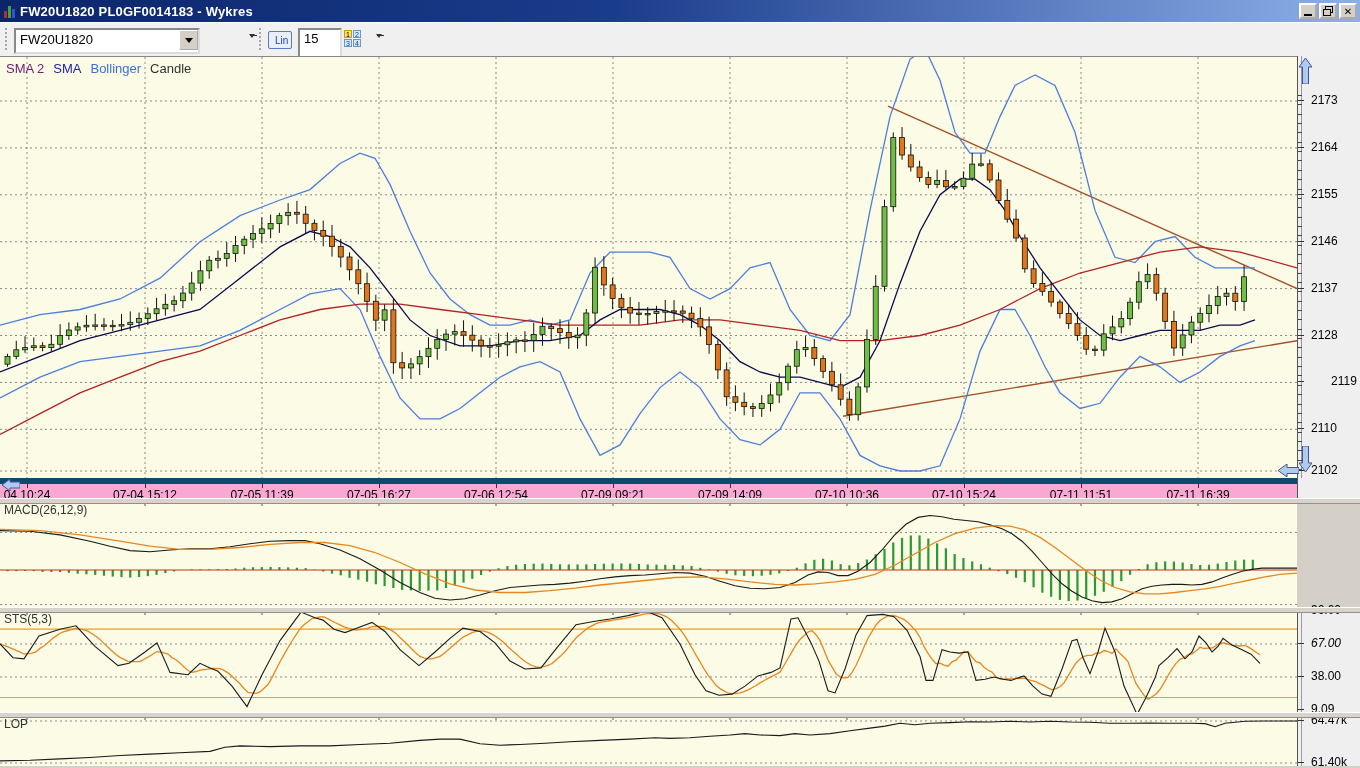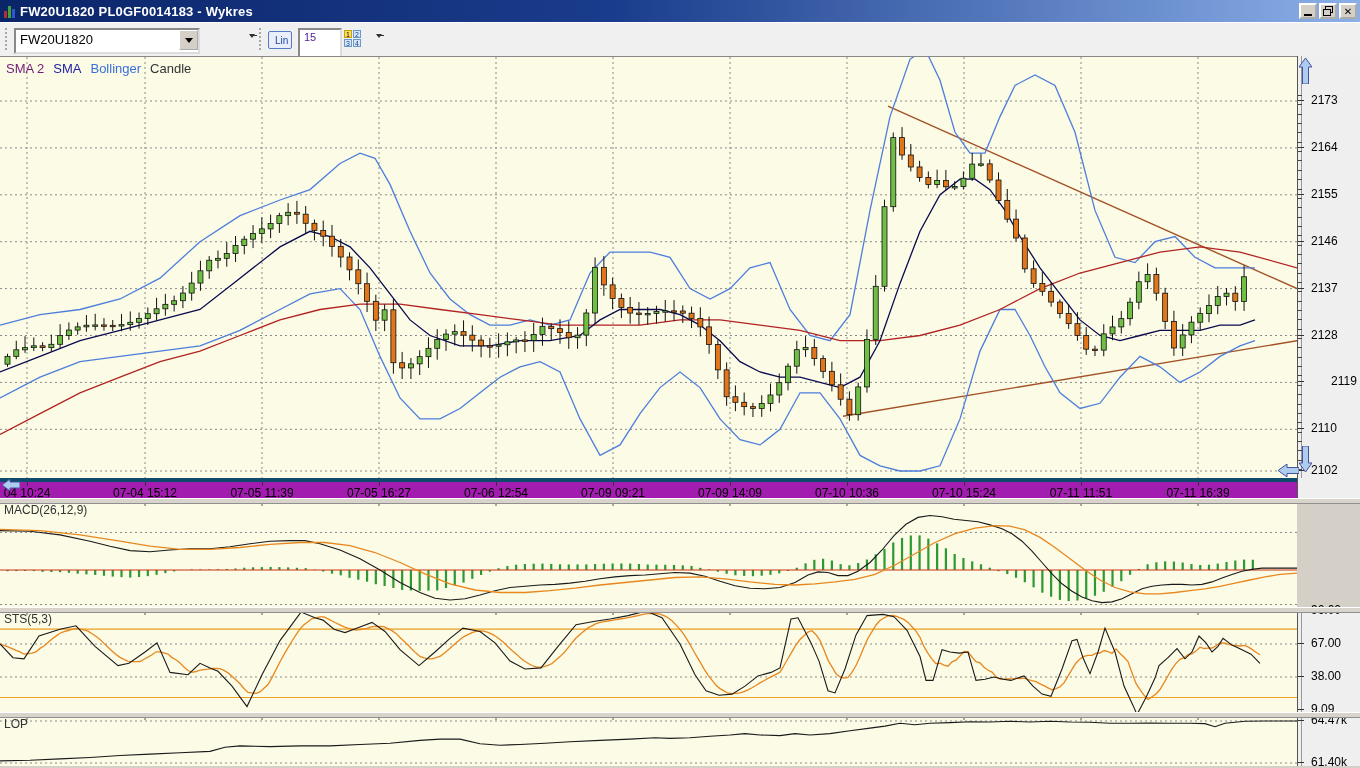--- a/index.html
+++ b/index.html
@@ -28,33 +28,33 @@
   #combo-btn{width:17px;height:18px;background:#D4D0C8;border:1px outset #fff;display:flex;align-items:center;justify-content:center;}
   .tri-down{width:0;height:0;border-left:4px solid transparent;border-right:4px solid transparent;border-top:5px solid #000;}
   #ok-btn{position:absolute;left:202px;top:4px;width:40px;height:26px;background:#E4E1D8;
     border:2px outset #fff;font-size:13px;color:#222;text-align:center;line-height:22px;margin-top:39px;}
   .chev{position:absolute;width:9px;height:12px;}
   .chev .bar{display:block;width:7px;height:1px;background:#333;margin:0 auto 2px;}
   .chev .tri{width:0;height:0;margin:0 auto;border-left:3.5px solid transparent;border-right:3.5px solid transparent;border-top:4px solid #333;}
   #lin-btn{position:absolute;left:268px;top:8px;width:24px;height:18px;background:#E9F0FA;
     border:1px solid #5577CC;border-radius:2px;font-size:10px;color:#2244AA;text-align:center;line-height:16px;}
   #interval-input{position:absolute;left:298px;top:5px;width:36px;height:20px;background:#fff;
-    border:2px inset #DCDCDC;font-size:11px;padding:1px 0 7px 4px;color:#4c1d95;}
+    border:2px inset #DCDCDC;font-size:13px;padding:1px 0 7px 4px;color:#000000;}
   #grid-icon{position:absolute;left:344px;top:7px;width:19px;height:19px;display:grid;
     grid-template-columns:8px 8px;grid-template-rows:8px 8px;gap:1px;}
   #grid-icon b{font-weight:normal;font-size:7px;line-height:8px;text-align:center;
     background:#D6E6FA;border:1px solid #6699CC;color:#224488;box-sizing:border-box;}
   #grid-icon b:first-child{background:#FFE066;border-color:#C8A000;color:#000;}
   
   .plot{position:absolute;left:0;background:#FBFBE6;border-top:1px solid #888;}
   .axis{position:absolute;left:1297px;width:63px;background:#EFEFEF;border-left:1px solid #555;}
   .axis .inner-rail{position:absolute;left:3px;top:0;width:1px;height:100%;background:#999;}
   .ylab{position:absolute;left:13px;font-size:12px;color:#000;white-space:nowrap;}
   .ytick{position:absolute;left:0;width:6px;height:1px;background:#333;}
-  #xstrip{position:absolute;left:0;top:478px;width:1297px;height:20px;background:#a21caf;border-top:4px solid #0c4a6e;}
+  #xstrip{position:absolute;left:0;top:478px;width:1297px;height:20px;background:#f9a8d4;border-top:6px solid #0c4a6e;}
   .xlab{position:absolute;top:4px;font-size:12px;color:#000;white-space:nowrap;transform:translateX(-50%);}
   .xtick{position:absolute;top:0;width:1px;height:4px;background:#333;}
   #xstrip-right{position:absolute;left:1297px;top:478px;width:63px;height:20px;background:#EFEFEF;border-left:1px solid #555;}
   .splitter{position:absolute;left:0;width:1360px;height:4px;background:#D8D4CC;
     border-top:1px solid #fff;border-bottom:1px solid #909090;z-index:5;}
   .panel-label{position:absolute;font-size:12px;color:#333;z-index:2;}
   #legend{position:absolute;left:6px;top:61px;font-size:13px;z-index:2;white-space:nowrap;}
   #legend span{margin-right:9px;}
   .navarrow{position:absolute;z-index:3;}
   .tickstrip{position:absolute;left:1298px;width:4px;z-index:2;
@@ -654,21 +654,21 @@
         <line x1="964" y1="0" x2="964" y2="3" stroke="#555" stroke-width="1"></line>
         <line x1="1081" y1="0" x2="1081" y2="3" stroke="#555" stroke-width="1"></line>
         <line x1="1198" y1="0" x2="1198" y2="3" stroke="#555" stroke-width="1"></line>
         <path d="M0.0 32.0L4.0 33.4L8.0 34.8L12.0 36.6L16.0 38.4L20.0 39.9L24.0 42.2L28.0 41.7L32.0 41.2L36.0 39.9L40.0 36.4L44.0 34.0L48.0 30.6L52.0 27.0L56.0 24.1L60.0 21.2L64.0 19.6L68.0 18.5L72.0 17.4L76.0 16.4L80.0 17.1L84.0 17.9L88.0 19.2L92.0 21.8L96.0 24.3L100.0 27.4L104.0 31.4L108.0 35.2L112.0 38.9L116.0 42.6L120.0 45.4L124.0 47.3L128.0 49.3L132.0 49.7L136.0 49.6L140.0 49.5L144.0 47.3L148.0 45.1L152.0 42.7L156.0 39.8L160.0 39.9L164.0 40.9L168.0 42.0L172.0 45.6L176.0 47.8L180.0 51.0L184.0 55.1L188.0 58.5L192.0 60.4L196.0 59.5L200.0 58.2L204.0 57.7L208.0 57.2L212.0 56.5L216.0 56.4L220.0 56.7L224.0 58.4L228.0 60.9L232.0 64.2L236.0 68.0L240.0 71.8L244.0 76.5L248.0 80.4L252.0 80.8L256.0 81.4L260.0 79.9L264.0 76.2L268.0 72.6L272.0 65.6L276.0 57.6L280.0 49.8L284.0 42.6L288.0 35.7L292.0 29.0L296.0 22.9L300.0 16.8L304.0 12.7L308.0 9.7L312.0 6.6L316.0 5.8L320.0 4.9L324.0 4.8L328.0 6.9L332.0 9.0L336.0 11.0L340.0 12.9L344.0 14.8L348.0 16.1L352.0 17.1L356.0 18.1L360.0 17.5L364.0 16.9L368.0 16.1L372.0 14.6L376.0 14.5L380.0 14.4L384.0 14.7L388.0 16.6L392.0 18.6L396.0 21.4L400.0 25.5L404.0 29.2L408.0 33.0L412.0 37.3L416.0 41.1L420.0 44.4L424.0 45.8L428.0 46.9L432.0 46.8L436.0 45.7L440.0 44.4L444.0 41.5L448.0 38.0L452.0 34.5L456.0 31.1L460.0 27.6L464.0 24.6L468.0 22.6L472.0 20.6L476.0 19.4L480.0 18.9L484.0 19.2L488.0 20.4L492.0 22.1L496.0 24.5L500.0 27.4L504.0 30.7L508.0 34.7L512.0 38.4L516.0 41.8L520.0 45.6L524.0 48.8L528.0 51.3L532.0 53.5L536.0 54.8L540.0 55.3L544.0 54.7L548.0 53.4L552.0 51.5L556.0 48.0L560.0 44.6L564.0 40.8L568.0 35.8L572.0 30.9L576.0 26.0L580.0 22.4L584.0 19.0L588.0 15.9L592.0 13.8L596.0 11.7L600.0 10.4L604.0 9.7L608.0 9.0L612.0 8.4L616.0 7.7L620.0 7.0L624.0 6.3L628.0 5.6L632.0 4.8L636.0 4.0L640.0 3.1L644.0 2.2L648.0 1.7L652.0 1.6L656.0 1.5L660.0 2.1L664.0 3.6L668.0 5.7L672.0 8.8L676.0 12.9L680.0 17.4L684.0 22.6L688.0 29.2L692.0 36.0L696.0 43.2L700.0 49.8L704.0 56.8L708.0 63.1L712.0 68.2L716.0 73.3L720.0 76.6L724.0 78.9L728.0 81.2L732.0 81.7L736.0 81.3L740.0 80.8L744.0 79.7L748.0 77.8L752.0 75.8L756.0 73.5L760.0 70.9L764.0 68.7L768.0 66.4L772.0 64.4L776.0 62.3L780.0 60.2L784.0 53.5L788.0 46.5L792.0 39.7L796.0 32.9L800.0 27.5L804.0 23.7L808.0 20.1L812.0 18.7L816.0 22.7L820.0 28.4L824.0 38.1L828.0 48.1L832.0 54.8L836.0 61.7L840.0 64.9L844.0 66.2L848.0 65.3L852.0 60.4L856.0 53.5L860.0 44.7L864.0 35.1L868.0 26.2L872.0 19.6L876.0 13.0L880.0 8.5L884.0 6.0L888.0 3.9L892.0 3.4L896.0 4.2L900.0 5.8L904.0 7.4L908.0 10.4L912.0 14.8L916.0 19.1L920.0 25.3L924.0 34.7L928.0 41.4L932.0 47.1L936.0 51.7L940.0 51.1L944.0 53.1L948.0 54.2L952.0 49.9L956.0 48.1L960.0 44.0L964.0 39.5L968.0 39.9L972.0 45.0L976.0 49.7L980.0 50.8L984.0 55.3L988.0 58.3L992.0 60.1L996.0 64.7L1000.0 67.0L1004.0 66.8L1008.0 66.9L1012.0 66.9L1016.0 66.4L1020.0 66.5L1024.0 66.2L1028.0 67.5L1032.0 68.7L1036.0 69.7L1040.0 71.9L1044.0 73.7L1048.0 75.8L1052.0 77.9L1056.0 76.6L1060.0 74.8L1064.0 70.9L1068.0 64.2L1072.0 57.4L1076.0 51.0L1080.0 46.9L1084.0 44.4L1088.0 43.4L1092.0 43.3L1096.0 41.2L1100.0 41.0L1104.0 38.5L1108.0 39.5L1112.0 41.4L1116.0 36.9L1120.0 41.5L1124.0 45.2L1128.0 49.6L1132.0 60.7L1136.0 71.4L1140.0 77.7L1144.0 83.1L1148.0 87.4L1152.0 84.8L1156.0 82.0L1160.0 77.5L1164.0 70.9L1168.0 63.7L1172.0 56.8L1176.0 51.4L1180.0 47.3L1184.0 45.7L1188.0 42.6L1192.0 41.8L1196.0 39.1L1200.0 35.2L1204.0 36.5L1208.0 36.1L1212.0 36.0L1216.0 33.8L1220.0 30.9L1224.0 31.0L1228.0 32.1L1232.0 33.2L1236.0 33.6L1240.0 34.0L1244.0 33.4L1248.0 34.9L1252.0 37.4L1256.0 40.2L1260.0 42.8" fill="none" stroke="#E8871E" stroke-width="1.3"></path>
         <path d="M0.0 32.0L13.0 45.7L24.0 46.8L39.0 24.0L60.0 17.2L76.0 13.8L95.0 34.3L118.0 53.6L129.0 51.3L145.0 40.0L157.0 30.9L170.0 60.4L188.0 62.7L200.0 51.3L210.0 55.9L218.0 59.3L232.0 74.1L247.0 94.6L262.0 62.7L280.0 28.6L301.0 0.1L315.0 5.8L323.0 8.1L334.0 17.2L345.0 20.6L360.0 14.9L372.0 10.4L385.0 19.5L400.0 37.7L419.0 53.6L435.0 40.0L450.0 26.3L463.0 16.1L480.0 19.5L495.0 30.9L510.0 49.1L525.0 57.0L541.0 55.9L558.0 34.3L576.0 12.7L595.0 9.2L610.0 7.0L628.0 3.6L646.0 -1.0L662.0 5.8L680.0 32.0L695.0 62.7L706.0 78.7L719.0 83.2L732.0 82.1L745.0 74.1L758.0 63.9L771.0 60.4L780.0 55.9L791.0 7.0L798.0 5.8L811.0 30.9L819.0 49.1L828.0 78.7L835.0 80.9L845.0 57.0L856.0 22.9L867.0 3.6L883.0 2.4L894.0 4.7L907.0 18.3L920.0 44.5L926.0 68.4L933.0 68.4L942.0 37.7L950.0 40.0L959.0 41.1L968.0 40.0L976.0 68.4L985.0 67.3L994.0 65.0L1003.0 67.3L1011.0 68.4L1024.0 63.9L1033.0 74.1L1042.0 82.1L1051.0 84.3L1062.0 57.0L1072.0 28.6L1077.0 27.4L1083.0 45.7L1090.0 61.6L1098.0 40.0L1105.0 16.1L1115.0 40.0L1124.0 74.1L1133.0 93.4L1137.0 102.5L1146.0 85.5L1155.0 66.1L1159.0 53.6L1168.0 45.7L1177.0 36.6L1185.0 46.8L1192.0 40.0L1199.0 24.0L1206.0 30.9L1212.0 40.0L1218.0 34.3L1223.0 26.3L1232.0 33.1L1242.0 37.7L1251.0 42.2L1260.0 51.3" fill="none" stroke="#1A1A1A" stroke-width="1.1"></path>
       </svg></div>
   <div class="axis" id="axis-sts" style="top:611px;height:101px">
       <span class="inner-rail"></span>
       <div class="ylab" style="top: -7.9991px;">96.00</div>
       <div class="ytick" style="top: -0.9991px;"></div>
-      <div class="ylab" style="top: 25px;">67.00</div>
+      <div class="ylab" style="top: 25px; font-style: italic;">67.00</div>
       <div class="ytick" style="top: 32px;"></div>
       <div class="ylab" style="top: 57.9991px;">38.00</div>
       <div class="ytick" style="top: 64.9991px;"></div>
       <div class="ylab" style="top: 90.8958px;">9.09</div>
       <div class="ytick" style="top: 97.8958px;"></div>
     </div>
 
   <div class="splitter" style="top:712px"></div>
   <div class="panel-label" style="left:4px;top:717px">LOP</div>
   <div class="plot" id="plot-lop" style="top:716px;width:1297px;height:50px"><svg width="1297" height="50" viewBox="0 0 1297 50">

